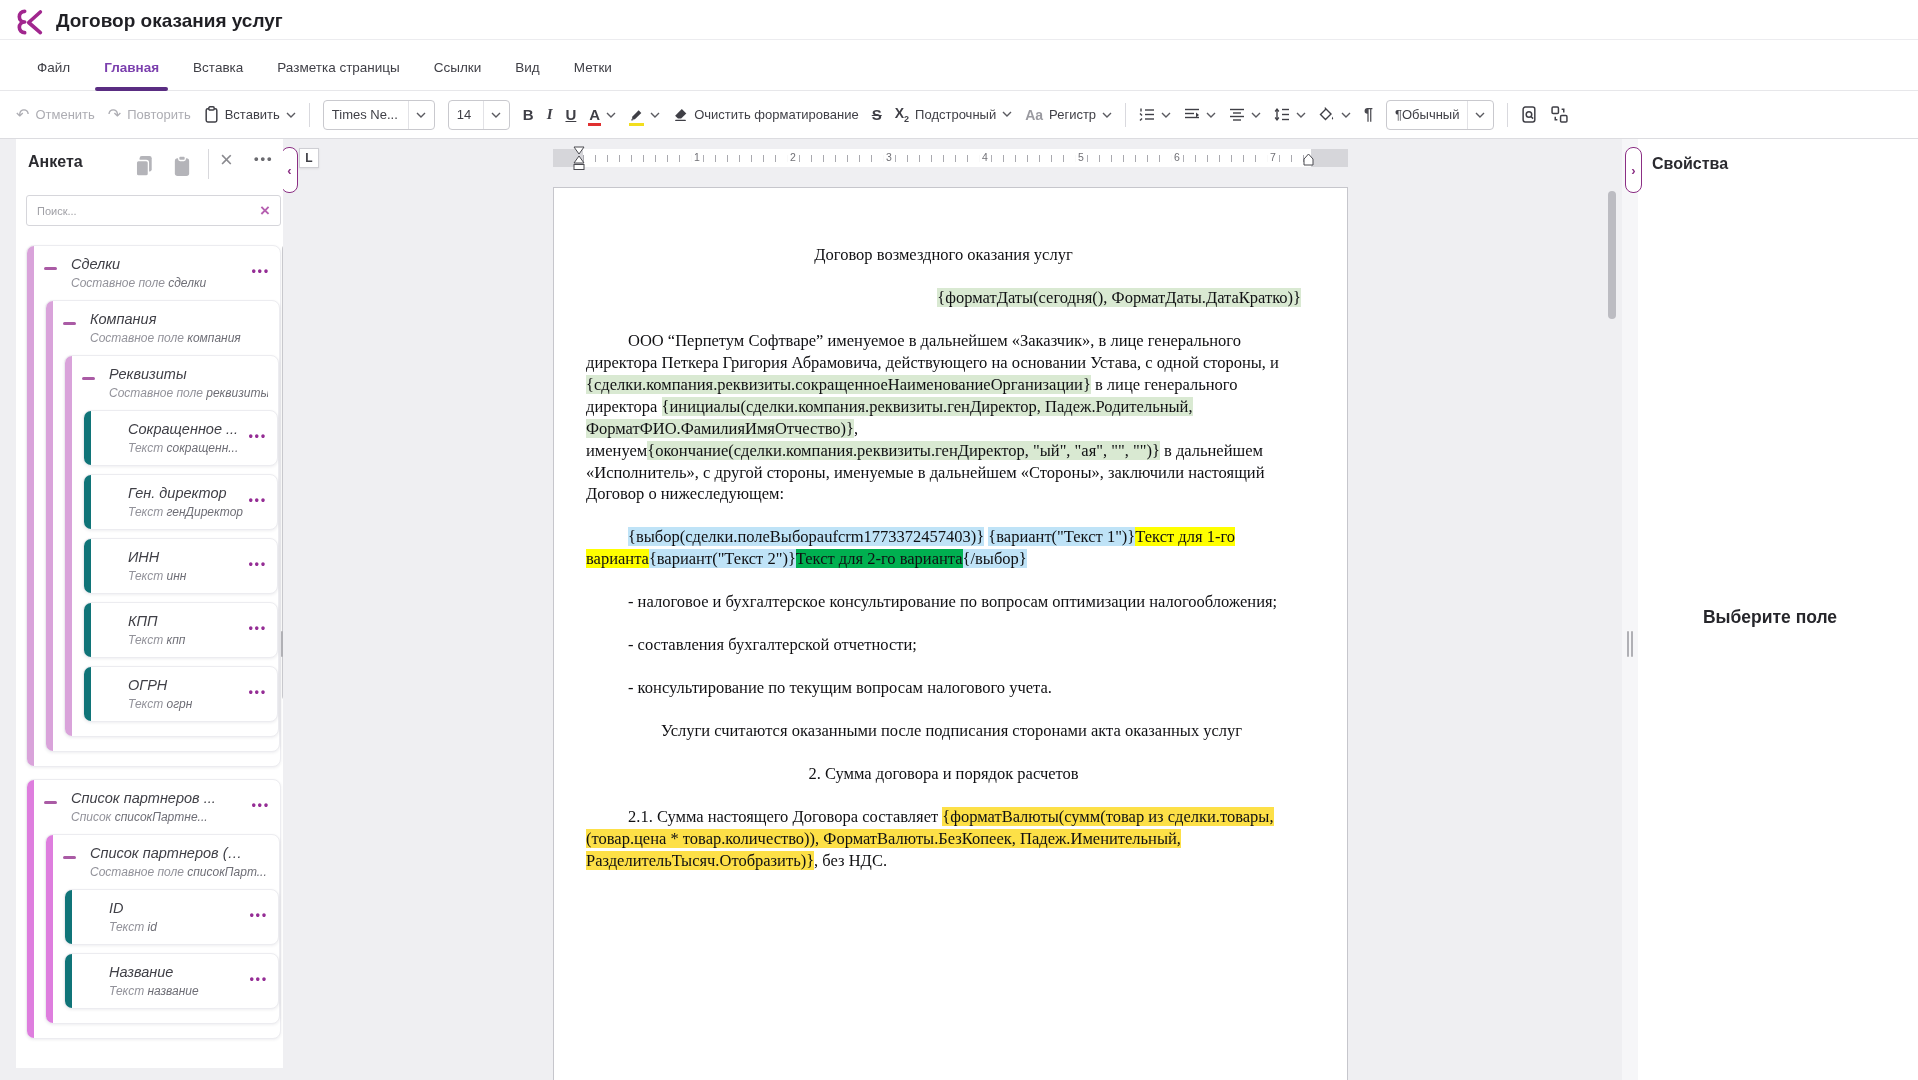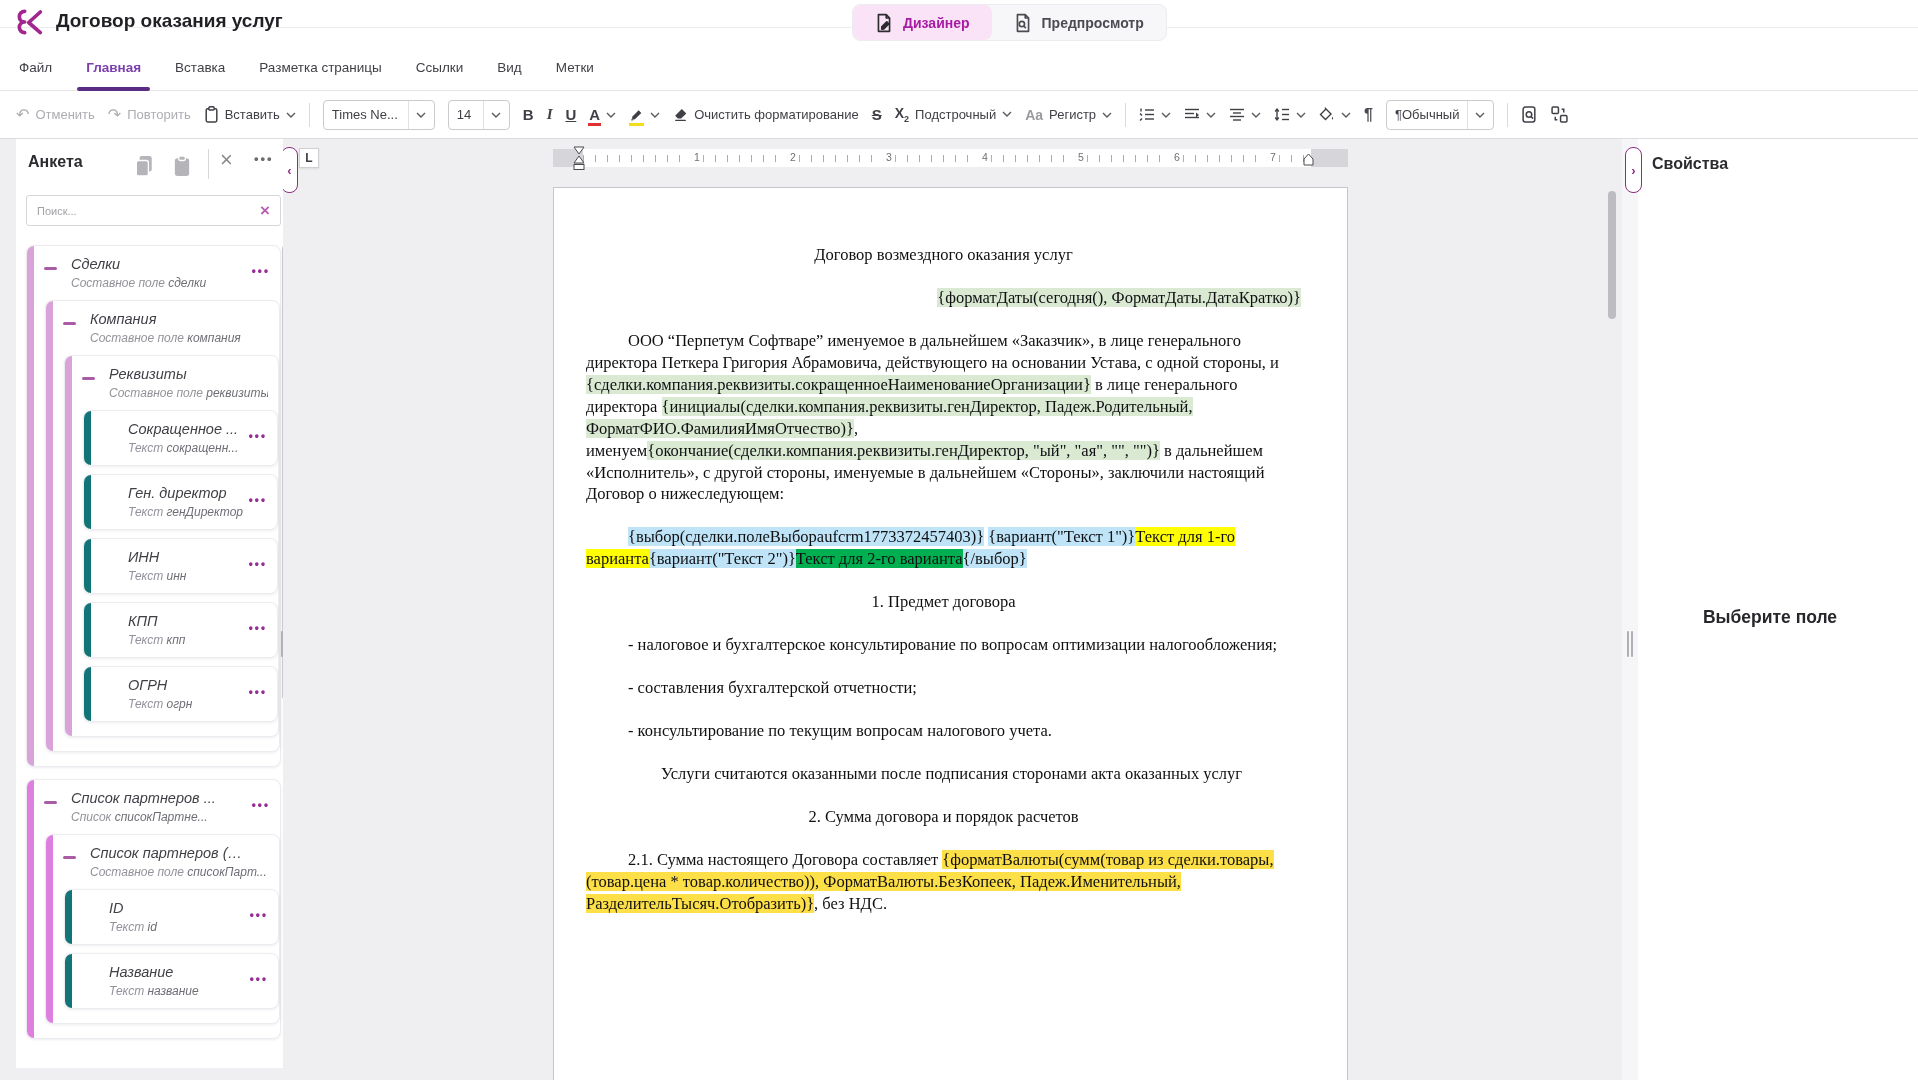--- a/index.html
+++ b/index.html
@@ -1,33 +1,33 @@
 <!DOCTYPE html>
 <html><head>
 <meta charset="utf-8">
 <style>
   * { margin:0; padding:0; box-sizing:border-box; }
   html,body { width:1918px; height:1080px; overflow:hidden;
     font-family:"Liberation Sans", sans-serif; background:#fff; color:#3f3f46; }
   svg { display:block; }
 
   
-  .app-header { position:absolute; top:0; left:0; right:0; height:28px; background:#fff;
+  .app-header { position:absolute; top:0; left:0; right:0; height:40px; background:#fff;
     border-bottom:1px solid #ececef; }
   .logo { position:absolute; left:16px; top:7px; }
   .app-title { position:absolute; left:56px; top:10px; font-size:19px; font-weight:bold; color:#1f1f24; }
   .mode-toggle { position:absolute; left:852px; top:4px; height:37px; display:flex;
     background:#f7f7f9; border:1px solid #ececf0; border-radius:8px; overflow:hidden; }
   .mode-btn { display:flex; align-items:center; gap:10px; padding:0 22px; font-size:14px;
     font-weight:bold; color:#4b4b52; cursor:pointer; background:transparent; border:none; }
   .mode-btn.active { background:#fae3f6; color:#a81ba4; border-radius:8px; }
 
   
   .menu-tabs { position:absolute; top:44px; left:0; right:0; height:47px; background:#fff;
-    border-bottom:1px solid #e7e7ea; display:flex; align-items:center; padding-left:2px; }
+    border-bottom:1px solid #e7e7ea; display:flex; align-items:center; padding-left:20px; }
   .mtab { position:relative; height:100%; display:flex; align-items:center; padding:0 17px;
     font-size:13.5px; color:#3f3f46; cursor:pointer; }
   .mtab.active { color:#7b3fae; font-weight:bold; }
   .mtab.active::after { content:""; position:absolute; left:8px; right:8px; bottom:-1px;
     height:4px; background:#5a2d82; border-radius:3px; }
 
   
   .toolbar { position:absolute; top:91px; left:0; right:0; height:48px; background:#fff;
     border-bottom:1px solid #dcdce0; display:flex; align-items:center; padding:0 16px; gap:13px;
     font-size:13px; white-space:nowrap; }
@@ -132,43 +132,20 @@
 <body>
 
 <header class="app-header">
   <span class="logo">
     <svg width="30" height="30" viewBox="0 0 18 18" fill="none" stroke="#a1268e" stroke-width="2.2" stroke-linecap="round" stroke-linejoin="round">
       <path d="M5.2 2.6 a3.2 3.2 0 1 0 0 6.4 a3.2 3.2 0 1 0 0 6.4"></path>
       <path d="M14.6 3 L7.6 9.3 L14.6 15.4"></path>
     </svg>
   </span>
   <div class="app-title">Договор оказания услуг</div>
-  <div class="mode-toggle">
-    <button class="mode-btn active">
-      <span>
-        <svg width="18" height="20" viewBox="0 0 16 18" fill="none" stroke="#2b2b30" stroke-width="1.5" stroke-linejoin="round">
-          <path d="M3 1.5 h7 l3 3 V16.5 H3 z"></path>
-            <path d="M10 1.5 v3 h3"></path>
-          <path d="M6 12.5 l4.5-4.5 1.8 1.8 L7.8 14.3 6 14.6 z" fill="#2b2b30"></path>
-        </svg>
-      </span>
-      <span>Дизайнер</span>
-    </button>
-    <button class="mode-btn">
-      <span>
-        <svg width="18" height="20" viewBox="0 0 16 18" fill="none" stroke="#4b4b52" stroke-width="1.5" stroke-linejoin="round">
-          <path d="M3 1.5 h7 l3 3 V16.5 H3 z"></path>
-            <path d="M10 1.5 v3 h3"></path>
-          <circle cx="7" cy="10" r="2.4"></circle>
-            <path d="M8.7 11.7 L10.6 13.6"></path>
-        </svg>
-      </span>
-      <span>Предпросмотр</span>
-    </button>
-  </div>
 </header>
 
 <nav class="menu-tabs">
   <div class="mtab">Файл</div>
   <div class="mtab active">Главная</div>
   <div class="mtab">Вставка</div>
   <div class="mtab">Разметка страницы</div>
   <div class="mtab">Ссылки</div>
   <div class="mtab">Вид</div>
   <div class="mtab">Метки</div>
@@ -512,21 +489,20 @@
         <svg width="11" height="13" viewBox="0 0 11 13" fill="#fff" stroke="#4a4a50" stroke-width="1">
             <polygon points="5.5,1 10,6 10,12 1,12 1,6"></polygon>
           </svg>
       </span>
     </div>
     <div class="page" id="doc-page">
         <div class="para center"><span>Договор возмездного оказания услуг</span></div>
         <div class="para right"><span style="background: rgb(217, 233, 210);">{форматДаты(сегодня(), ФорматДаты.ДатаКратко)}</span></div>
         <div class="para indent"><span>ООО “Перпетум Софтваре” именуемое в дальнейшем «Заказчик», в лице генерального директора Петкера Григория Абрамовича, действующего на основании Устава, с одной стороны, и </span><span style="background: rgb(217, 233, 210);">{сделки.компания.реквизиты.сокращенноеНаименованиеОрганизации}</span><span> в лице генерального директора </span><span style="background: rgb(217, 233, 210);">{инициалы(сделки.компания.реквизиты.генДиректор, Падеж.Родительный, ФорматФИО.ФамилияИмяОтчество)}</span><span>, именуем</span><span style="background: rgb(217, 233, 210);">{окончание(сделки.компания.реквизиты.генДиректор, "ый", "ая", "", "")}</span><span> в дальнейшем «Исполнитель», с другой стороны, именуемые в дальнейшем «Стороны», заключили настоящий Договор о нижеследующем:</span></div>
         <div class="para indent"><span style="background: rgb(191, 227, 247);">{выбор(сделки.полеВыбораufcrm1773372457403)}</span><span> </span><span style="background: rgb(191, 227, 247);">{вариант("Текст 1")}</span><span style="background: rgb(255, 255, 0);">Текст для 1-го варианта</span><span style="background: rgb(191, 227, 247);">{вариант("Текст 2")}</span><span style="background: rgb(0, 176, 80);">Текст для 2-го варианта</span><span style="background: rgb(191, 227, 247);">{/выбор}</span></div>
-        <div class="para center"><span>1. Предмет договора</span></div>
         <div class="para indent"><span>- налоговое и бухгалтерское консультирование по вопросам оптимизации налогообложения;</span></div>
         <div class="para indent"><span>- составления бухгалтерской отчетности;</span></div>
         <div class="para indent"><span>- консультирование по текущим вопросам налогового учета.</span></div>
         <div class="para indent2"><span>Услуги считаются оказанными после подписания сторонами акта оказанных услуг</span></div>
         <div class="para center"><span>2. Сумма договора и порядок расчетов</span></div>
         <div class="para indent"><span>2.1. Сумма настоящего Договора составляет </span><span style="background: #fde047;">{форматВалюты(сумм(товар из сделки.товары, (товар.цена * товар.количество)), ФорматВалюты.БезКопеек, Падеж.Именительный, РазделительТысяч.Отобразить)}</span><span>, без НДС.</span></div>
       </div>
     <div class="doc-scroll"></div>
   </div>
 

